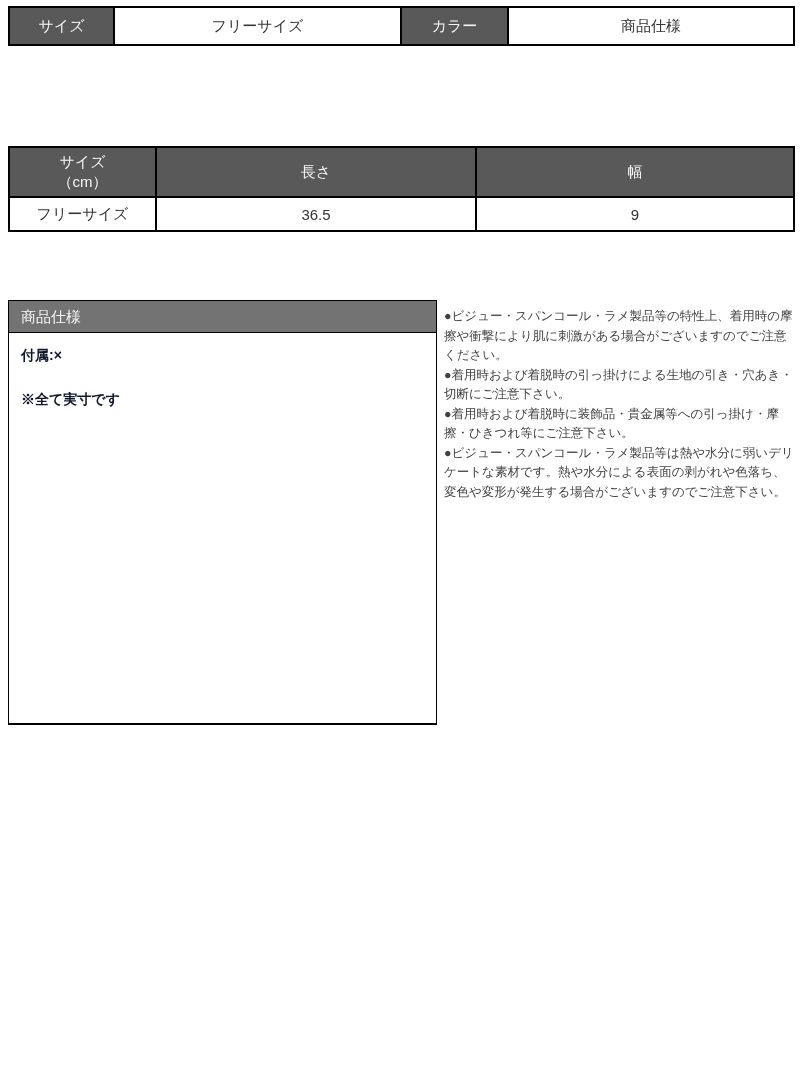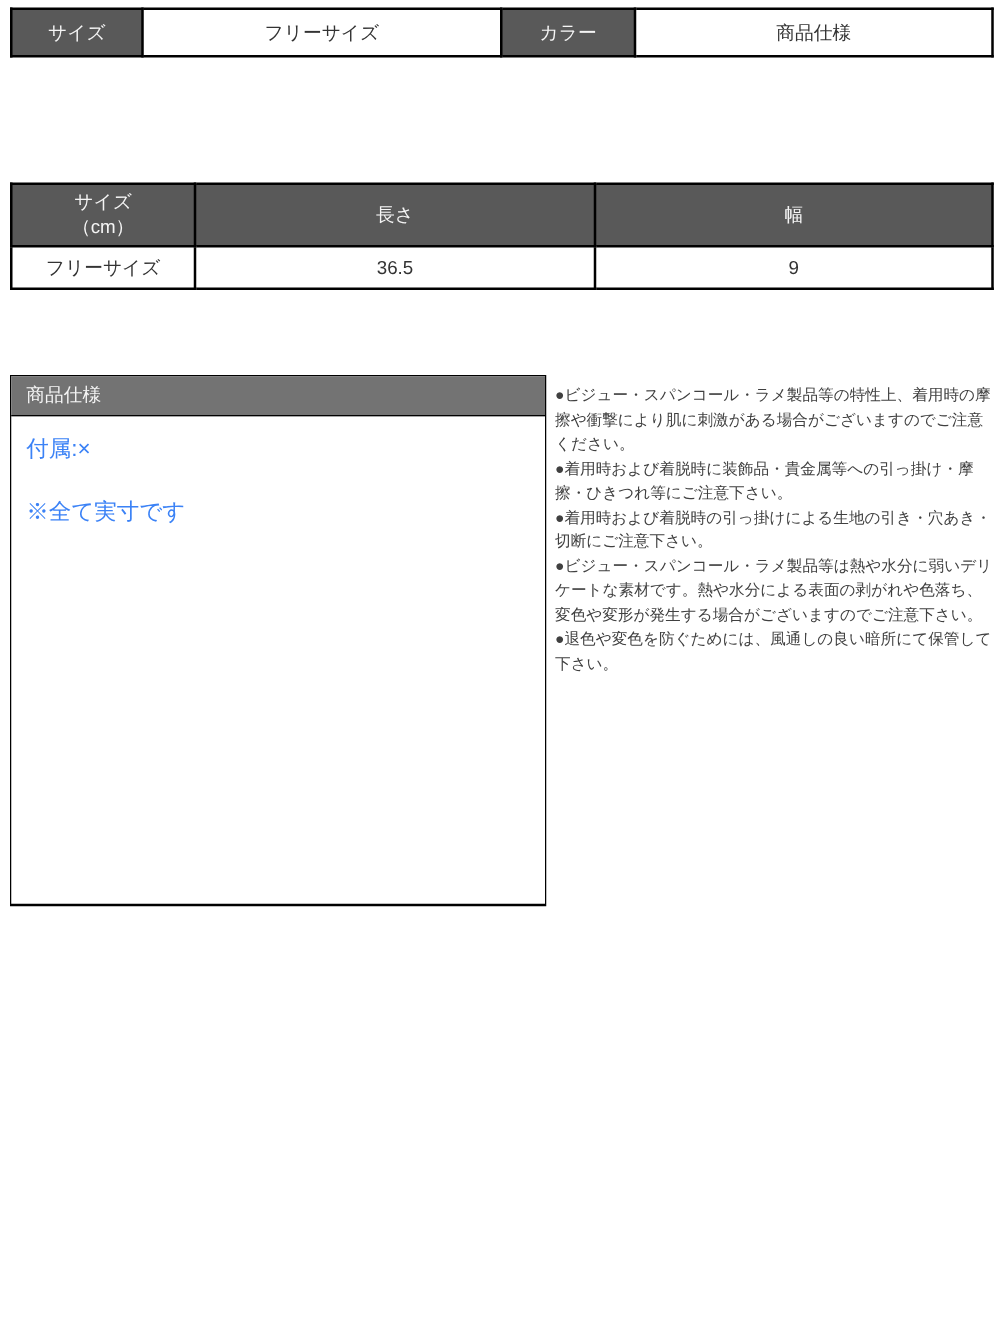--- a/index.html
+++ b/index.html
@@ -60,22 +60,23 @@
     height: 32px;
     line-height: 32px;
     background: #737373;
     color: #f5f5f5;
     font-size: 15px;
     padding-left: 12px;
     border-bottom: 1px solid #000000;
   }
   .spec-body {
     padding: 14px 12px;
-    font-size: 18px;
-    color: #3b82f6;
+    font-size: 14px;
+    color: #0f172a;
+    font-weight: bold;
   }
   .spec-body p { margin: 0; }
   .spec-body p.first { margin-bottom: 26px; }
 
   
   .notes {
     position: absolute;
     left: 444px; top: 307px;
     width: 352px;
     font-size: 12.5px;
@@ -133,19 +134,18 @@
   <div class="spec-box">
     <div class="spec-header">商品仕様</div>
     <div class="spec-body">
       <p class="first">付属:×</p>
       <p>※全て実寸です</p>
     </div>
   </div>
 
   <div class="notes">
     <p>●ビジュー・スパンコール・ラメ製品等の特性上、着用時の摩擦や衝撃により肌に刺激がある場合がございますのでご注意ください。</p>
+    <p>●着用時および着脱時の引っ掛けによる生地の引き・穴あき・切断にご注意下さい。</p>
     <p>●着用時および着脱時に装飾品・貴金属等への引っ掛け・摩擦・ひきつれ等にご注意下さい。</p>
-    <p>●着用時および着脱時の引っ掛けによる生地の引き・穴あき・切断にご注意下さい。</p>
     <p>●ビジュー・スパンコール・ラメ製品等は熱や水分に弱いデリケートな素材です。熱や水分による表面の剥がれや色落ち、変色や変形が発生する場合がございますのでご注意下さい。</p>
-    <p>●退色や変色を防ぐためには、風通しの良い暗所にて保管して下さい。</p>
   </div>
 
 </div>
 
 </body></html>

